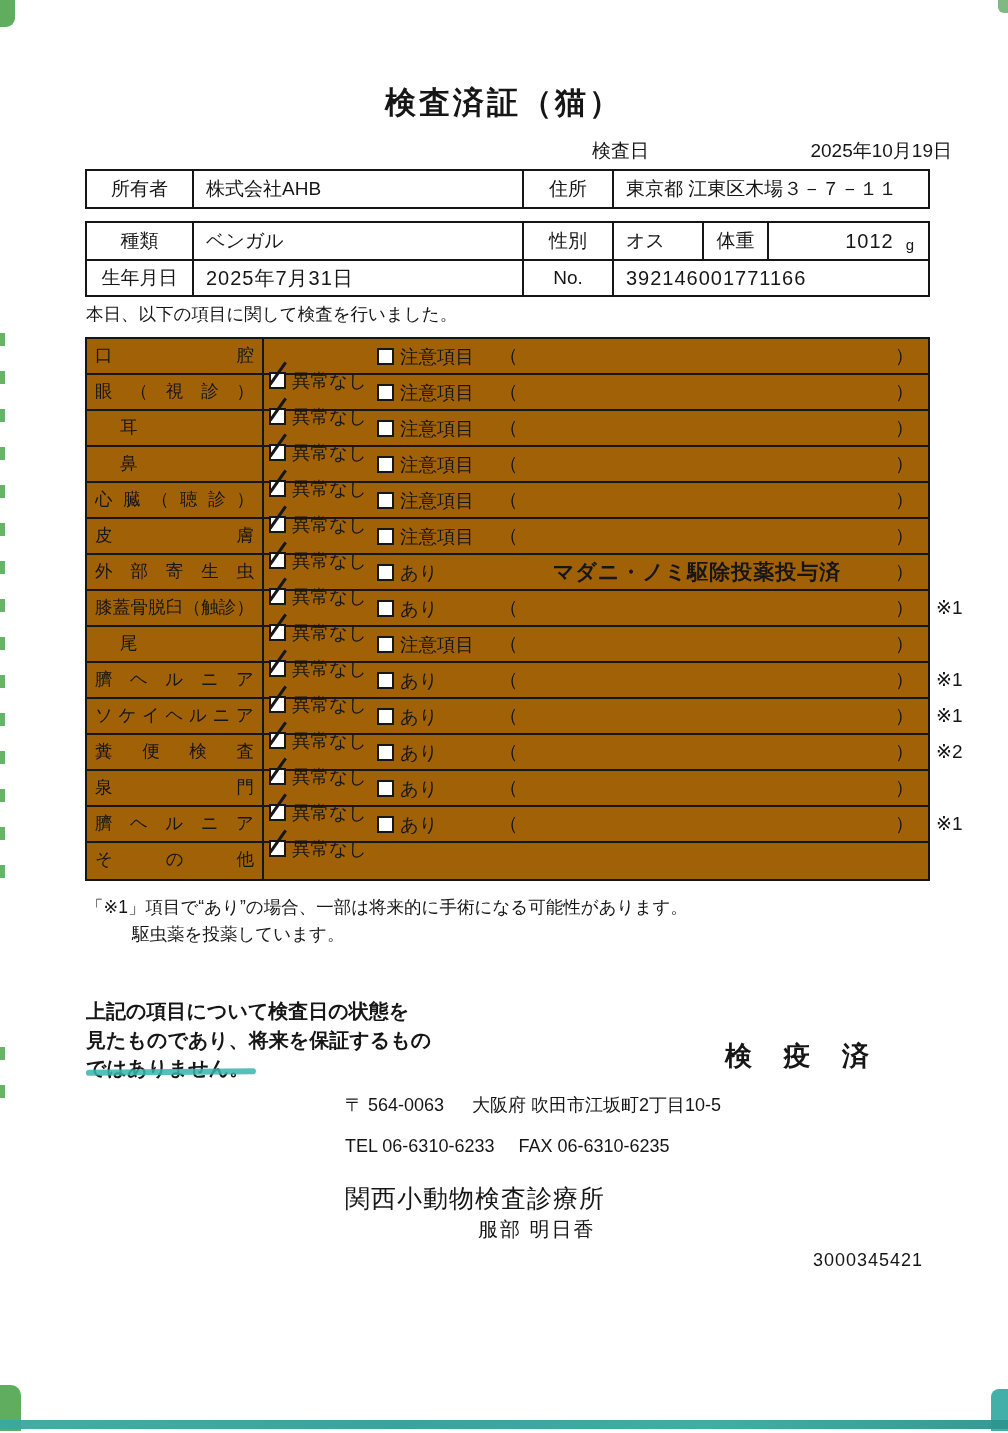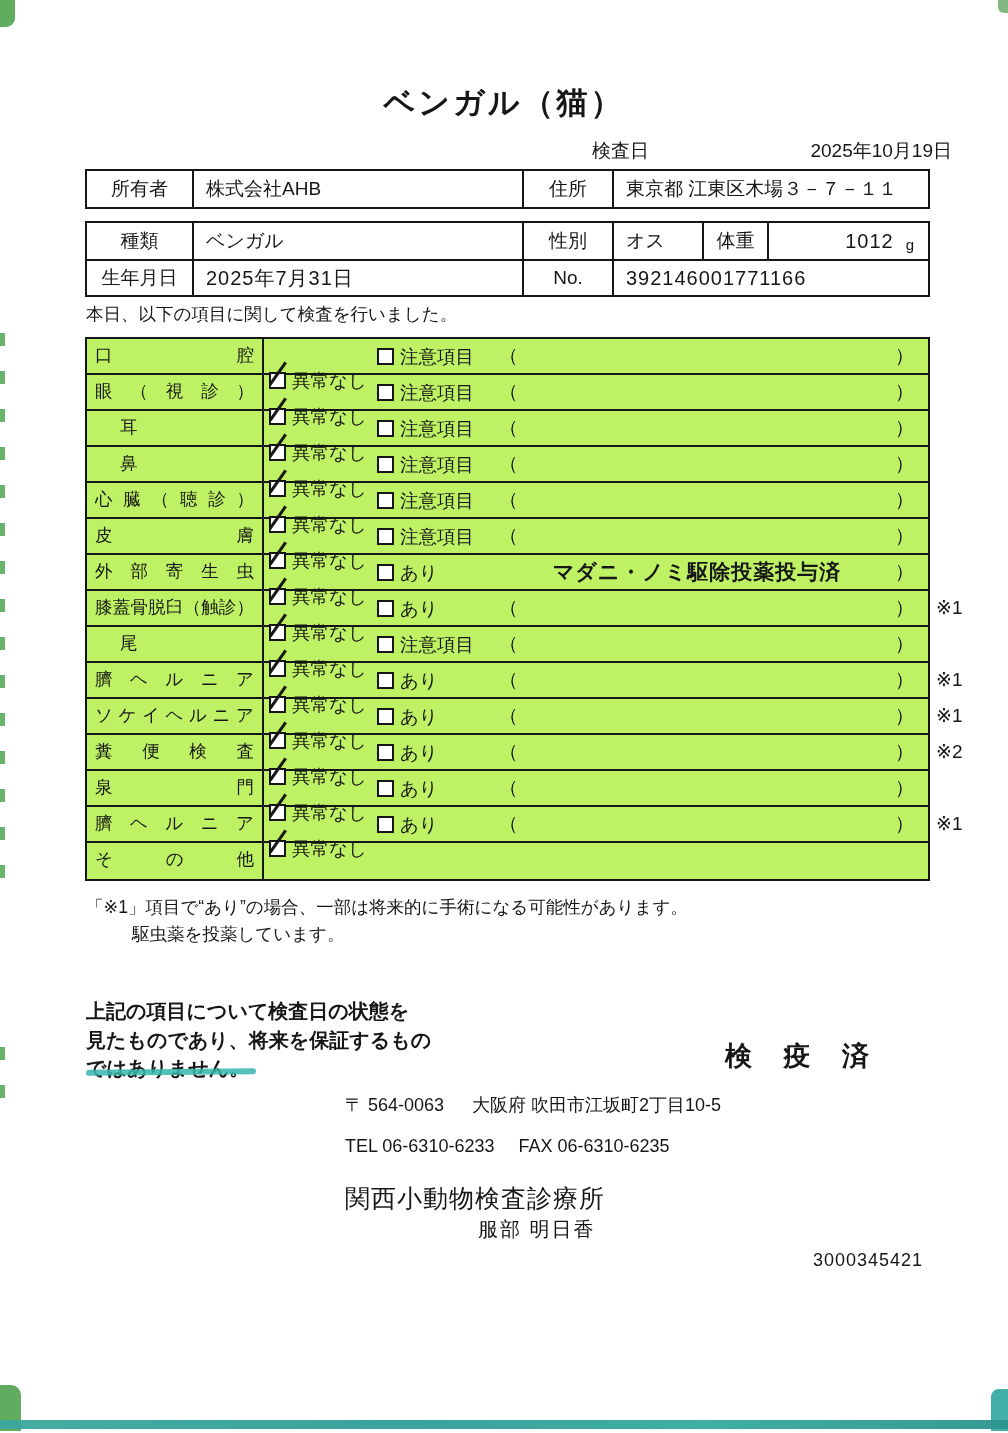--- a/index.html
+++ b/index.html
@@ -38,21 +38,21 @@
   .w330 { width:330px; flex:none; }
   .w90  { width:90px;  flex:none; }
   .w65  { width:65px;  flex:none; }
   .grow { flex:1; }
   .weight { justify-content:flex-end; gap:12px; padding-right:14px; }
   .unit { font-size:15px; align-self:flex-end; margin-bottom:6px; }
   .bignum { font-size:20px; letter-spacing:1px; }
 
   .intro { position:absolute; left:86px; top:302px; font-size:17.5px; }
 
-  .insp { position:absolute; left:85px; top:337px; width:845px; border:2px solid #161616; background:#bef264; }
+  .insp { position:absolute; left:85px; top:337px; width:845px; border:2px solid #161616; background:#a16207; }
   .irow { height:36px; display:flex; border-bottom:2px solid #161616; position:relative; }
   .irow:last-child { border-bottom:none; }
   .irow-label {
     width:177px; flex:none; border-right:2px solid #161616;
     padding:0 8px; font-size:17.5px; line-height:33px;
     text-align:justify; text-align-last:justify; white-space:nowrap; overflow:hidden;
   }
   .irow-label.indent { text-align:left; text-align-last:left; padding-left:33px; }
   .irow-content { flex:1; display:flex; align-items:center; padding-left:5px; }
   .opt { display:flex; align-items:center; gap:6px; font-size:18.5px; flex:none; }
@@ -92,21 +92,21 @@
   .art-br { right:0; top:1389px; width:17px; height:42px; background:#2ea69e; border-radius:8px 0 0 0; opacity:.9; }
   .art-bottom-line { left:0; top:1420px; width:1008px; height:9px; background:linear-gradient(90deg,#3aa89e,#2f9e98 40%,#35aaa0 70%,#2c948e); opacity:.95; }
   .art-scribble { left:86px; top:1069px; width:170px; height:6px; background:#35b5ad; border-radius:3px; transform:rotate(-0.6deg); opacity:.85; }
   .edge-dash { position:absolute; left:0; width:5px; height:13px; background:#4fa44f; opacity:.85; }
 </style>
 </head>
 <body>
 
 <div class="page">
 
-  <h1 class="title">ベンガル（猫）</h1>
+  <h1 class="title">検査済証（猫）</h1>
 
   <div class="exam-date-line">
     <span class="exam-date-label">検査日</span>
     <span class="exam-date-value">2025年10月19日</span>
   </div>
 
   <div class="tbl tbl-owner">
     <div class="trow">
       <div class="tcell c-lbl w105">所有者</div>
       <div class="tcell w330 pad">株式会社AHB</div>

